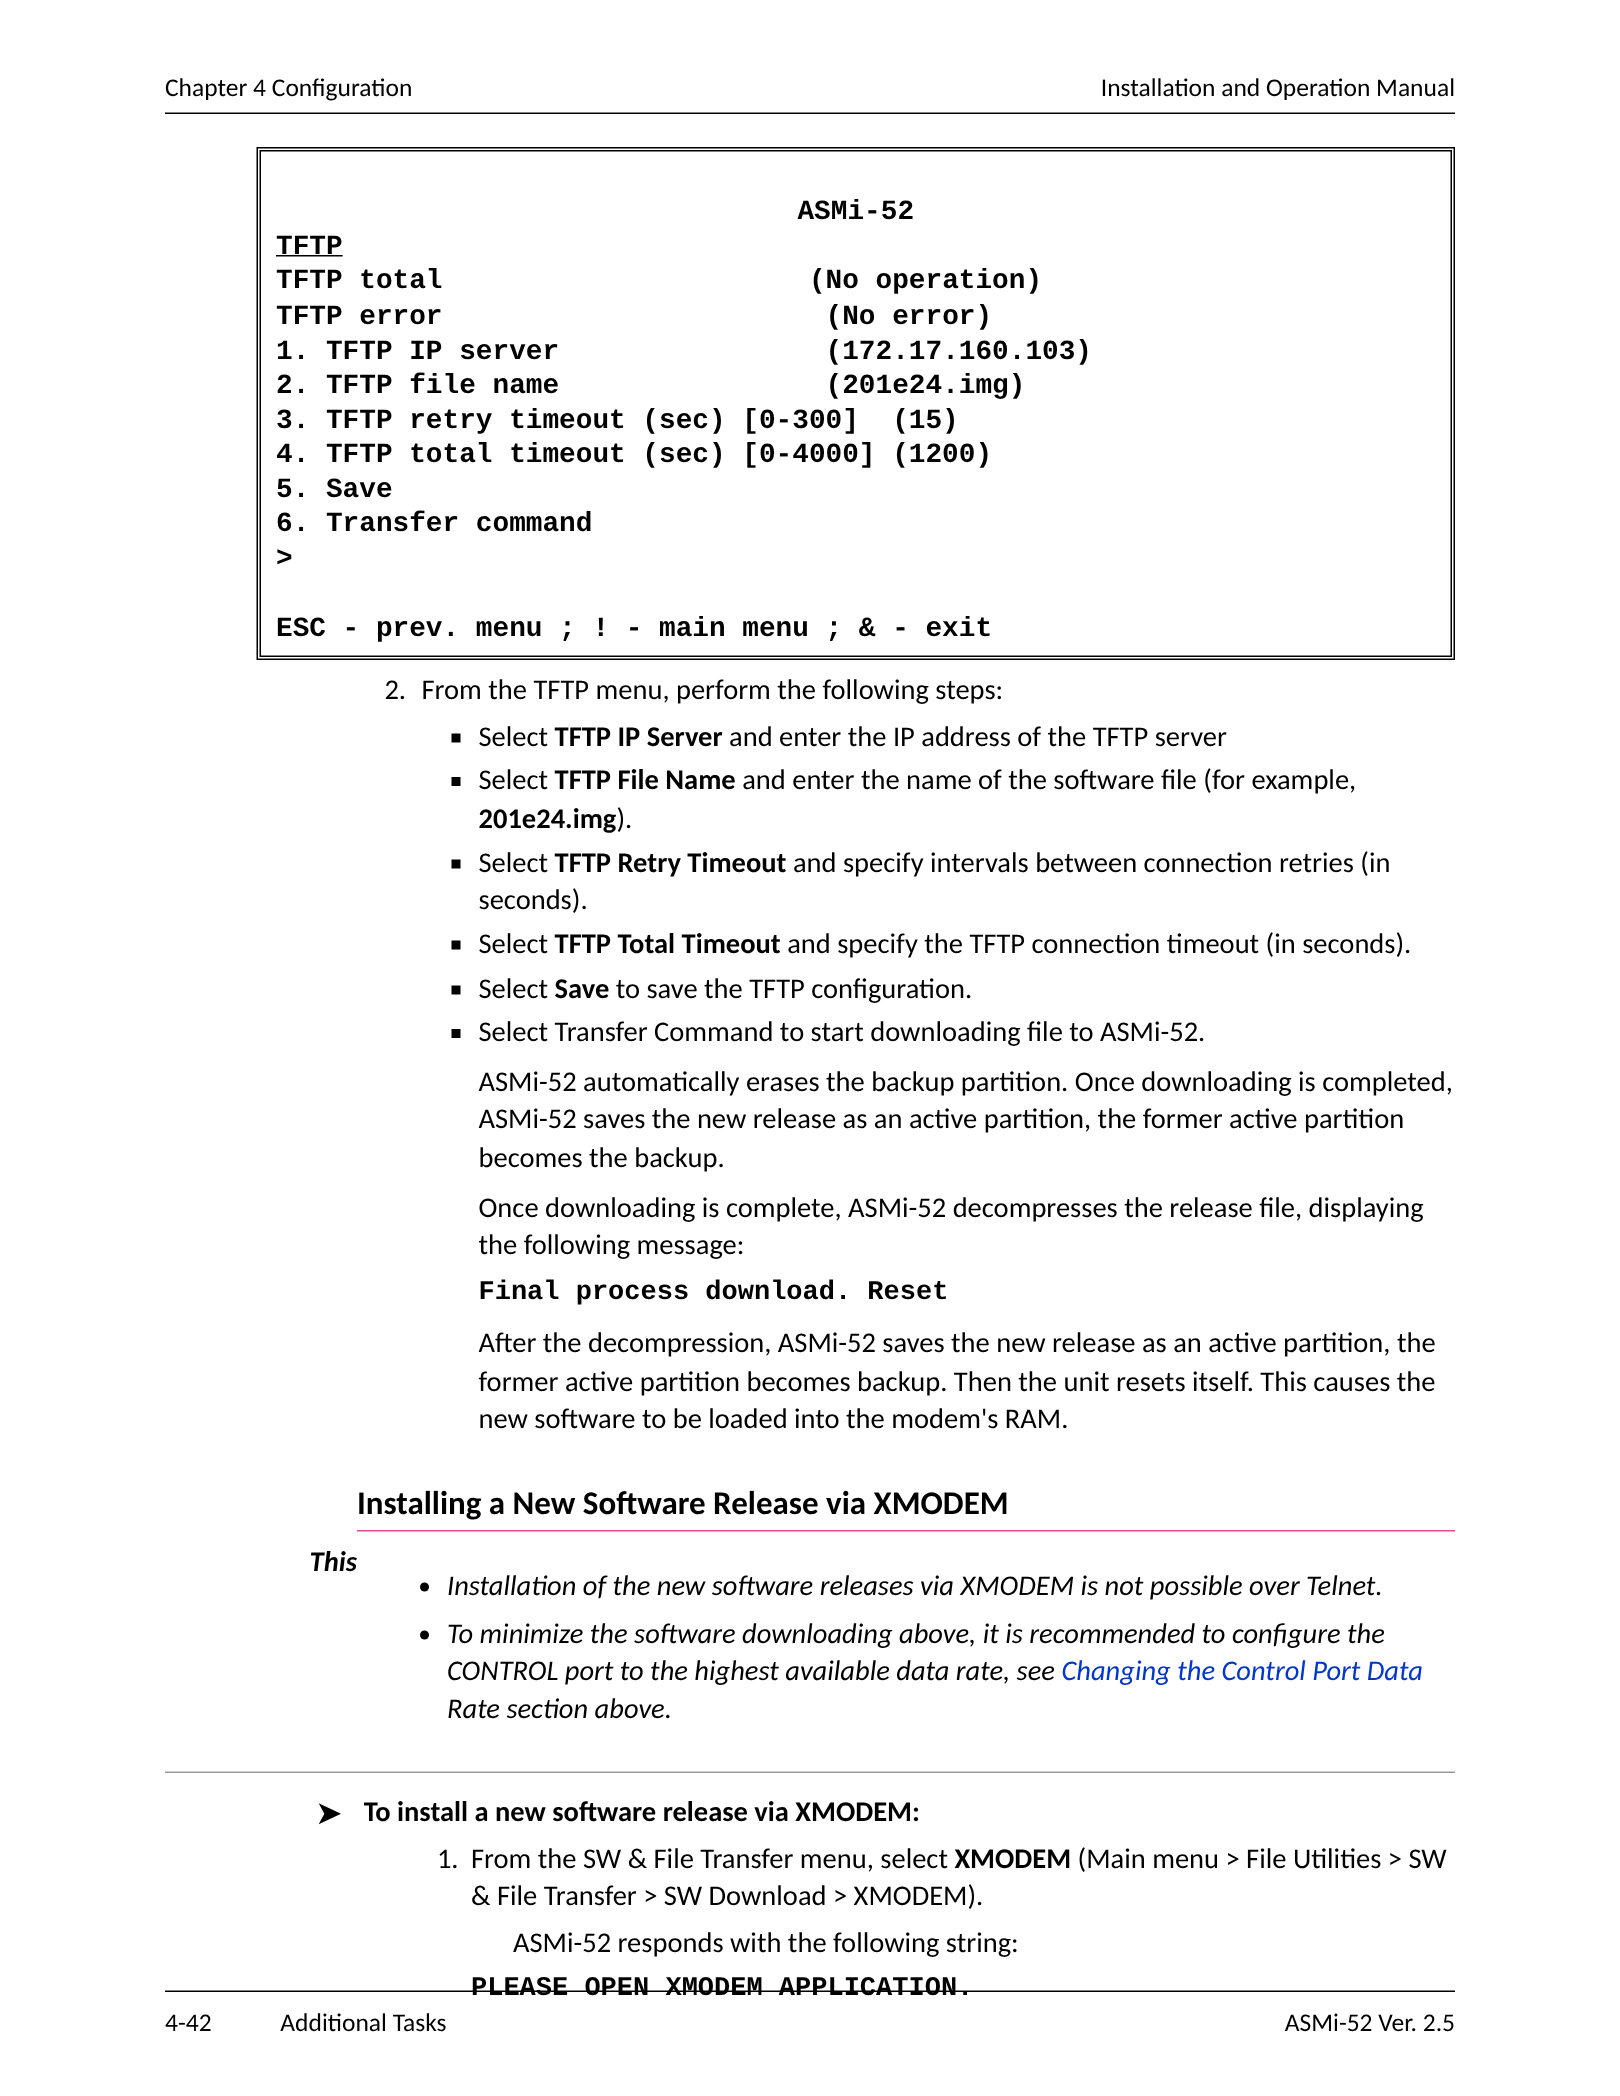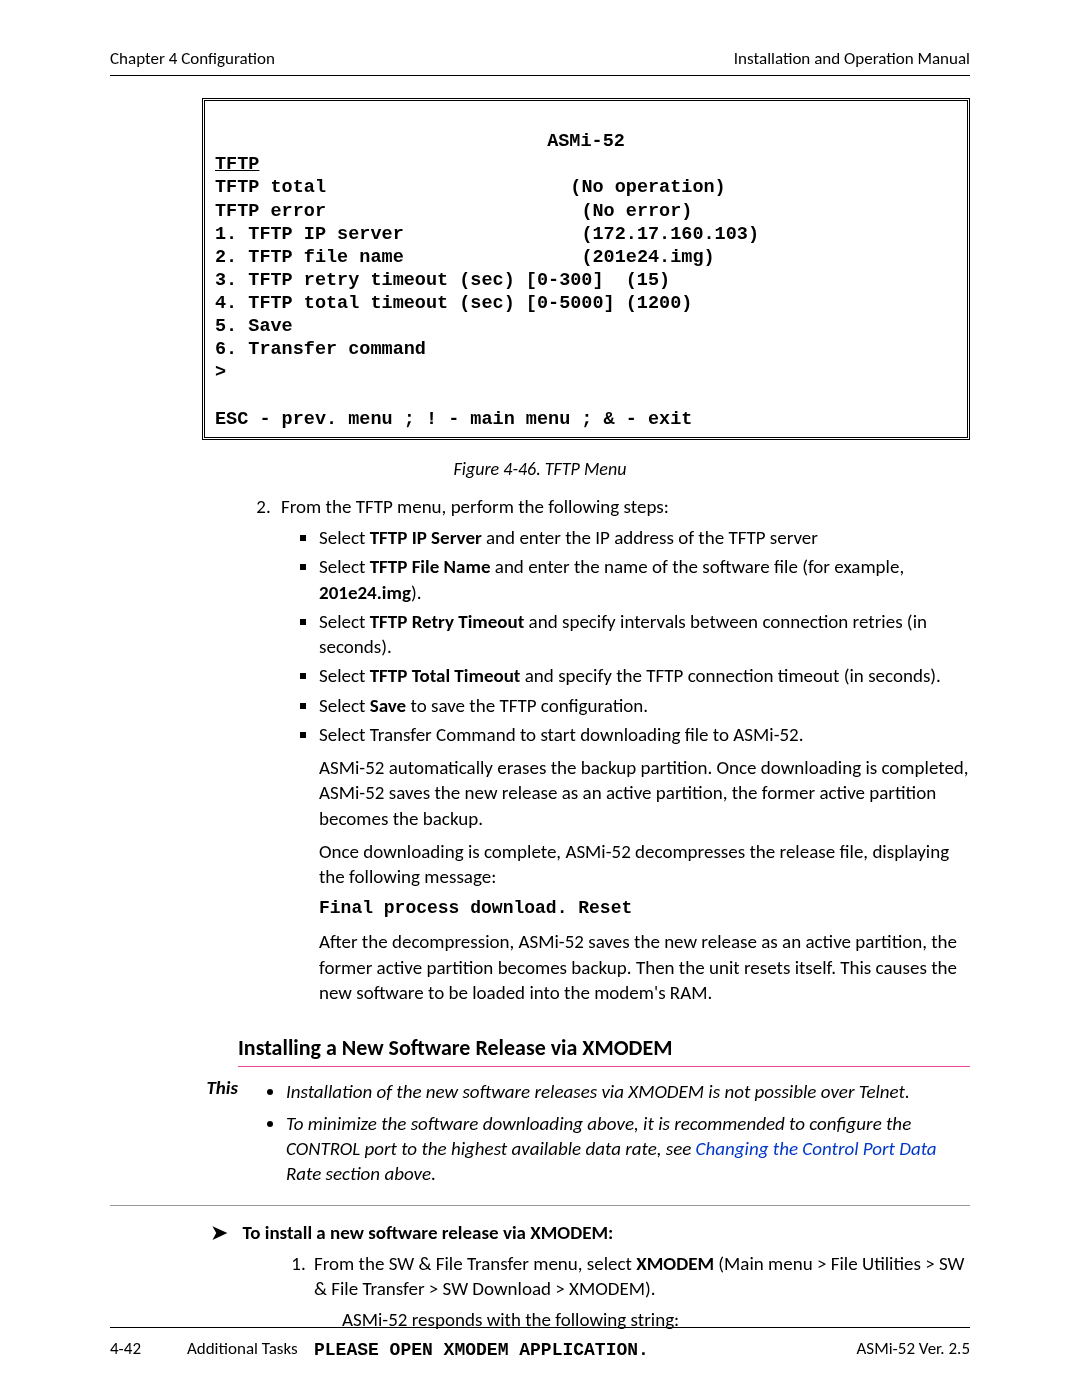--- a/index.html
+++ b/index.html
@@ -24,21 +24,21 @@
     border-bottom: 1px solid #000;
     margin-bottom: 22px;
   }
   .term {
     border: 3px double #000;
     padding: 6px 10px 6px 10px;
     font-family: "Courier New", monospace;
     font-weight: bold;
     font-size: 18.5px;
     line-height: 1.25;
-    margin-left: 92px;
+    margin-left: 61px;
     white-space: pre;
   }
   .term .title { text-align: center; }
   .term .u { text-decoration: underline; }
   .figcap {
     text-align: center;
     font-style: italic;
     font-family: "Segoe UI", "Calibri", sans-serif;
     font-size: 18px;
     margin: 18px 0 14px 0;
@@ -88,21 +88,21 @@
     font-weight: bold;
     font-size: 19px;
     flex-shrink: 0;
   }
   .notes-body {
     font-style: italic;
     font-size: 19px;
   }
   .notes-body ul {
     list-style: disc;
-    margin: 4px;
+    margin: 16px;
     padding-left: 26px;
   }
   .notes-body li { margin-bottom: 6px; }
   .link {
     color: #0037c9;
     font-weight: normal;
     font-style: italic;
   }
   .proc {
     display: flex;
@@ -147,28 +147,27 @@
     <span>Installation and Operation Manual</span>
   </div>
 
   <div class="term">
 <div class="title">ASMi-52</div><span class="u">TFTP</span>
 <span>TFTP total</span>                      <span>(No operation)</span>
 <span>TFTP error</span>                       <span>(No error)</span>
 <span>1. TFTP IP server</span>                <span>(172.17.160.103)</span>
 <span>2. TFTP file name</span>                <span>(201e24.img)</span>
 <span>3. TFTP retry timeout (sec) [0-300]  (15)</span>
-<span>4. TFTP total timeout (sec) [0-5000] (1200)</span>
+<span>4. TFTP total timeout (sec) [0-4000] (1200)</span>
 <span>5. Save</span>
 <span>6. Transfer command</span>
 <span>&gt;</span>
 
 <span>ESC - prev. menu ; ! - main menu ; &amp; - exit</span></div>
 
-  <div class="figcap">Figure 4-46.  TFTP Menu</div>
 
   <div class="content">
     <ol class="main" start="2">
       <li>
         <span>From the TFTP menu, perform the following steps:</span>
         <ul class="sq">
           <li><span>Select </span><b>TFTP IP Server</b><span> and enter the IP address of the TFTP server</span></li>
           <li><span>Select </span><b>TFTP File Name</b><span> and enter the name of the software file (for example, </span><b>201e24.img</b><span>).</span></li>
           <li><span>Select </span><b>TFTP Retry Timeout</b><span> and specify intervals between connection retries (in seconds).</span></li>
           <li><span>Select </span><b>TFTP Total Timeout</b><span> and specify the TFTP connection timeout (in seconds).</span></li>

